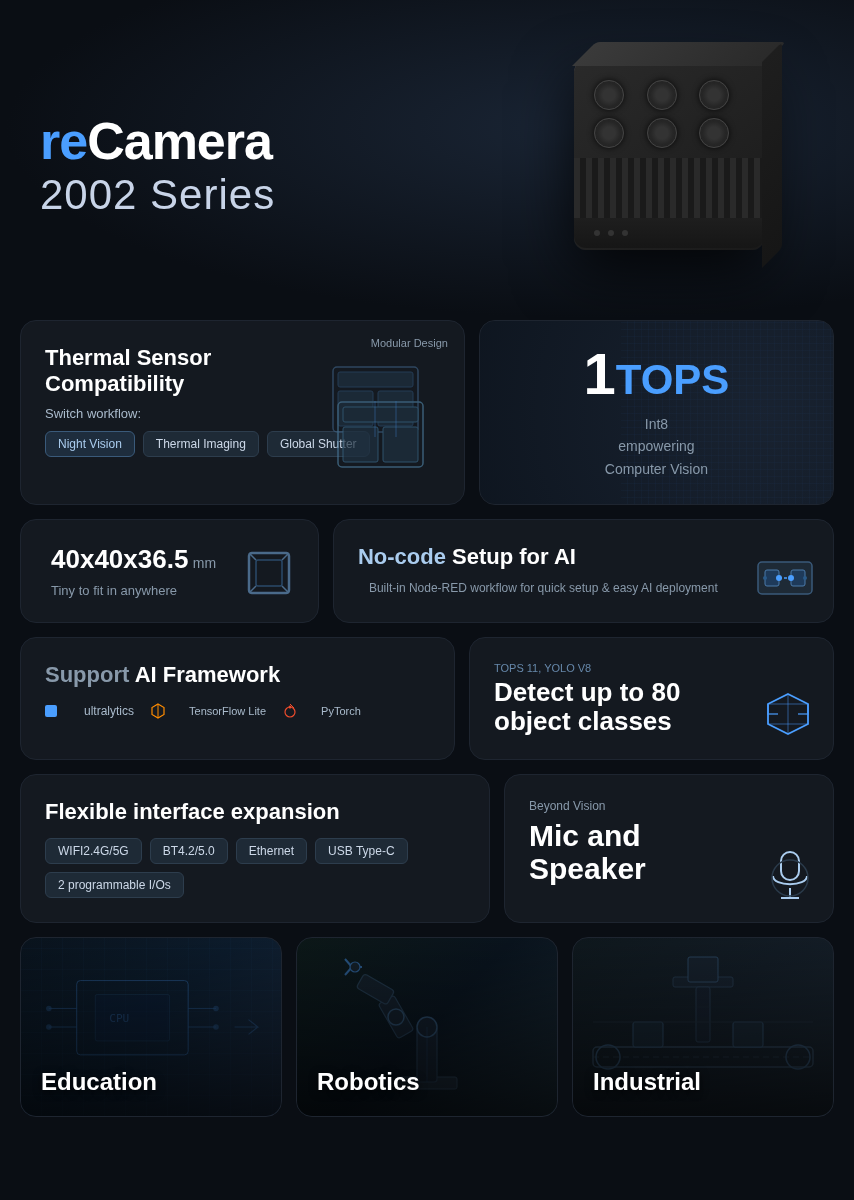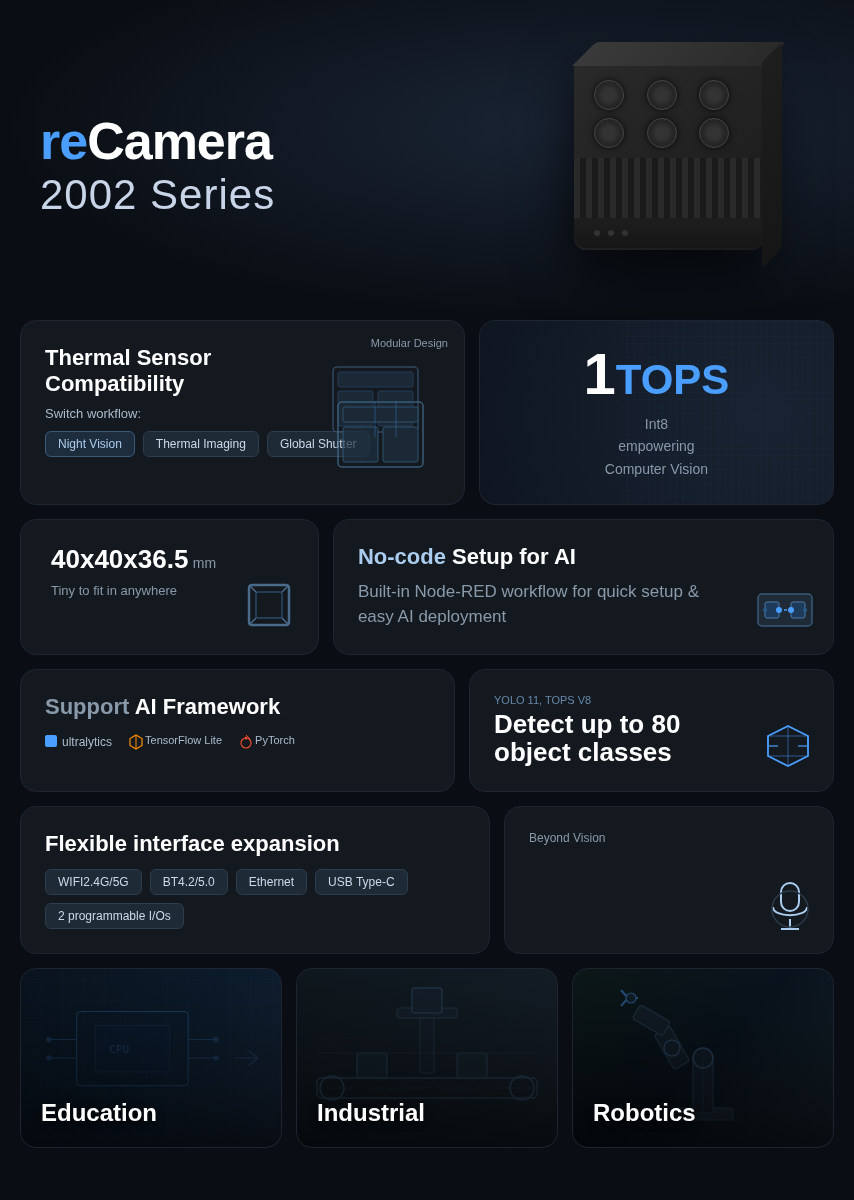--- a/index.html
+++ b/index.html
@@ -155,23 +155,24 @@
 
     .card-title {
       font-size: 22px;
       font-weight: 700;
       color: #fff;
       line-height: 1.2;
       margin-bottom: 8px;
     }
 
     .card-body {
-      font-size: 17px;
+      font-size: 12px;
       color: #8899aa;
       line-height: 1.5;
+      margin-left: 11px;
     }
 
     
     .card-sensor {
       flex: 1.1;
     }
 
     .sensor-switch {
       font-size: 13px;
       color: #aabbcc;
@@ -295,22 +296,22 @@
     .framework-logos {
       display: flex;
       align-items: center;
       gap: 16px;
       margin-top: 14px;
       flex-wrap: wrap;
     }
 
     .framework-logo {
       display: flex;
-      align-items: flex-start;
-      gap: 1px;
+      align-items: center;
+      gap: 23px;
       font-size: 12px;
       color: #8899aa;
     }
 
     
     .card-detect {
       flex: 0.9;
     }
 
     .detect-yolo {
@@ -583,21 +584,21 @@
             <circle cx="8" cy="9" r="5" fill="none" stroke="#ee4c2c" stroke-width="1.2"></circle>
             <circle cx="8" cy="4" r="1.5" fill="#ee4c2c"></circle>
             <line x1="8" y1="1" x2="12" y2="5" stroke="#ee4c2c" stroke-width="1"></line>
           </svg>
           <span style="font-size:11px; color:#aabbcc;">PyTorch</span>
         </div>
       </div>
     </div>
 
     <div class="card card-detect">
-      <div class="detect-yolo">YOLO 11, TOPS V8</div>
+      <div class="detect-yolo">TOPS 11, YOLO V8</div>
       <div class="detect-title">
         <span>Detect up to 80</span><br>
         <span>object classes</span>
       </div>
 
       <svg class="detect-icon" viewBox="0 0 50 50" fill="none" xmlns="http://www.w3.org/2000/svg">
         <polygon points="25,5 45,15 45,35 25,45 5,35 5,15" fill="none" stroke="#4a9eff" stroke-width="1.8"></polygon>
         <line x1="25" y1="5" x2="25" y2="45" stroke="#4a9eff" stroke-width="1" opacity="0.5"></line>
         <line x1="5" y1="15" x2="45" y2="15" stroke="#4a9eff" stroke-width="1" opacity="0.5"></line>
         <line x1="5" y1="35" x2="45" y2="35" stroke="#4a9eff" stroke-width="1" opacity="0.5"></line>
@@ -617,20 +618,24 @@
         <span class="tag">WIFI2.4G/5G</span>
         <span class="tag">BT4.2/5.0</span>
         <span class="tag">Ethernet</span>
         <span class="tag">USB Type-C</span>
         <span class="tag">2 programmable I/Os</span>
       </div>
     </div>
 
     <div class="card card-beyond">
       <div class="card-label">Beyond Vision</div>
+      <div class="beyond-title">
+        <span>Mic and</span><br>
+        <span>Speaker</span>
+      </div>
 
       <svg class="mic-icon" width="46" height="52" viewBox="0 0 46 52" fill="none" xmlns="http://www.w3.org/2000/svg">
         <rect x="14" y="2" width="18" height="28" rx="9" fill="none" stroke="#aaccee" stroke-width="2"></rect>
         <path d="M6 26 C6 37 40 37 40 26" stroke="#aaccee" stroke-width="2" fill="none"></path>
         <line x1="23" y1="38" x2="23" y2="48" stroke="#aaccee" stroke-width="2"></line>
         <line x1="14" y1="48" x2="32" y2="48" stroke="#aaccee" stroke-width="2"></line>
 
         <circle cx="23" cy="28" r="18" fill="none" stroke="#2a3a4a" stroke-width="1.5"></circle>
       </svg>
     </div>
@@ -654,20 +659,46 @@
         <circle cx="210" cy="60" r="3" fill="#4a9eff" opacity="0.6"></circle>
         <circle cx="210" cy="80" r="3" fill="#4a9eff" opacity="0.6"></circle>
         <text x="95" y="75" font-size="12" fill="#4a9eff" opacity="0.8" font-family="monospace">CPU</text>
 
         <path d="M230 80 L255 80 L245 72 M255 80 L245 88" stroke="#4a9eff" stroke-width="1.2" fill="none" opacity="0.7"></path>
       </svg>
       <div class="usecase-overlay"></div>
       <div class="usecase-label">Education</div>
     </div>
 
+    <div class="card card-usecase bg-robotics">
+
+      <svg style="position:absolute; inset:0; width:100%; height:100%; opacity:0.5;" viewBox="0 0 260 160" xmlns="http://www.w3.org/2000/svg">
+
+        <rect x="100" y="130" width="60" height="12" rx="2" fill="#2a3a4a" stroke="#4a6a8a" stroke-width="1"></rect>
+
+        <rect x="120" y="80" width="20" height="55" rx="3" fill="#1e2a3a" stroke="#3a5a7a" stroke-width="1.2"></rect>
+
+        <circle cx="130" cy="80" r="10" fill="#1e2a3a" stroke="#4a7aaa" stroke-width="1.5"></circle>
+
+        <rect x="90" y="50" width="18" height="40" rx="3" fill="#1e2a3a" stroke="#3a5a7a" stroke-width="1.2" transform="rotate(-30, 99, 70)"></rect>
+
+        <circle cx="99" cy="70" r="8" fill="#1e2a3a" stroke="#4a7aaa" stroke-width="1.5"></circle>
+
+        <rect x="70" y="25" width="16" height="35" rx="3" fill="#1e2a3a" stroke="#3a5a7a" stroke-width="1.2" transform="rotate(-60, 78, 42)"></rect>
+
+        <path d="M55 20 L48 12 M55 20 L48 28 M55 20 L65 20" stroke="#4a9eff" stroke-width="2" fill="none"></path>
+
+        <circle cx="58" cy="20" r="5" fill="#1e2a3a" stroke="#4a9eff" stroke-width="1.2"></circle>
+
+        <line x1="130" y1="80" x2="130" y2="135" stroke="#4a9eff" stroke-width="0.6" opacity="0.4"></line>
+      </svg>
+      <div class="usecase-overlay"></div>
+      <div class="usecase-label">Robotics</div>
+    </div>
+
     <div class="card card-usecase bg-industrial">
 
       <svg style="position:absolute; inset:0; width:100%; height:100%; opacity:0.45;" viewBox="0 0 260 160" xmlns="http://www.w3.org/2000/svg">
 
         <rect x="20" y="100" width="220" height="20" rx="4" fill="none" stroke="#4a6a8a" stroke-width="1.5"></rect>
         <line x1="20" y1="110" x2="240" y2="110" stroke="#4a6a8a" stroke-width="0.6" stroke-dasharray="6,4"></line>
 
         <circle cx="35" cy="110" r="12" fill="none" stroke="#4a7aaa" stroke-width="1.5"></circle>
         <circle cx="225" cy="110" r="12" fill="none" stroke="#4a7aaa" stroke-width="1.5"></circle>
 
@@ -678,41 +709,15 @@
         <rect x="60" y="75" width="30" height="25" rx="2" fill="#1e3040" stroke="#4a7aaa" stroke-width="1"></rect>
         <rect x="160" y="75" width="30" height="25" rx="2" fill="#1e3040" stroke="#4a7aaa" stroke-width="1"></rect>
 
         <line x1="20" y1="75" x2="240" y2="75" stroke="#2a3a4a" stroke-width="1"></line>
         <line x1="20" y1="60" x2="240" y2="60" stroke="#2a3a4a" stroke-width="0.6" opacity="0.5"></line>
       </svg>
       <div class="usecase-overlay"></div>
       <div class="usecase-label">Industrial</div>
     </div>
 
-    <div class="card card-usecase bg-robotics">
-
-      <svg style="position:absolute; inset:0; width:100%; height:100%; opacity:0.5;" viewBox="0 0 260 160" xmlns="http://www.w3.org/2000/svg">
-
-        <rect x="100" y="130" width="60" height="12" rx="2" fill="#2a3a4a" stroke="#4a6a8a" stroke-width="1"></rect>
-
-        <rect x="120" y="80" width="20" height="55" rx="3" fill="#1e2a3a" stroke="#3a5a7a" stroke-width="1.2"></rect>
-
-        <circle cx="130" cy="80" r="10" fill="#1e2a3a" stroke="#4a7aaa" stroke-width="1.5"></circle>
-
-        <rect x="90" y="50" width="18" height="40" rx="3" fill="#1e2a3a" stroke="#3a5a7a" stroke-width="1.2" transform="rotate(-30, 99, 70)"></rect>
-
-        <circle cx="99" cy="70" r="8" fill="#1e2a3a" stroke="#4a7aaa" stroke-width="1.5"></circle>
-
-        <rect x="70" y="25" width="16" height="35" rx="3" fill="#1e2a3a" stroke="#3a5a7a" stroke-width="1.2" transform="rotate(-60, 78, 42)"></rect>
-
-        <path d="M55 20 L48 12 M55 20 L48 28 M55 20 L65 20" stroke="#4a9eff" stroke-width="2" fill="none"></path>
-
-        <circle cx="58" cy="20" r="5" fill="#1e2a3a" stroke="#4a9eff" stroke-width="1.2"></circle>
-
-        <line x1="130" y1="80" x2="130" y2="135" stroke="#4a9eff" stroke-width="0.6" opacity="0.4"></line>
-      </svg>
-      <div class="usecase-overlay"></div>
-      <div class="usecase-label">Robotics</div>
-    </div>
-
   </div>
 
 </div>
 
 </body></html>

